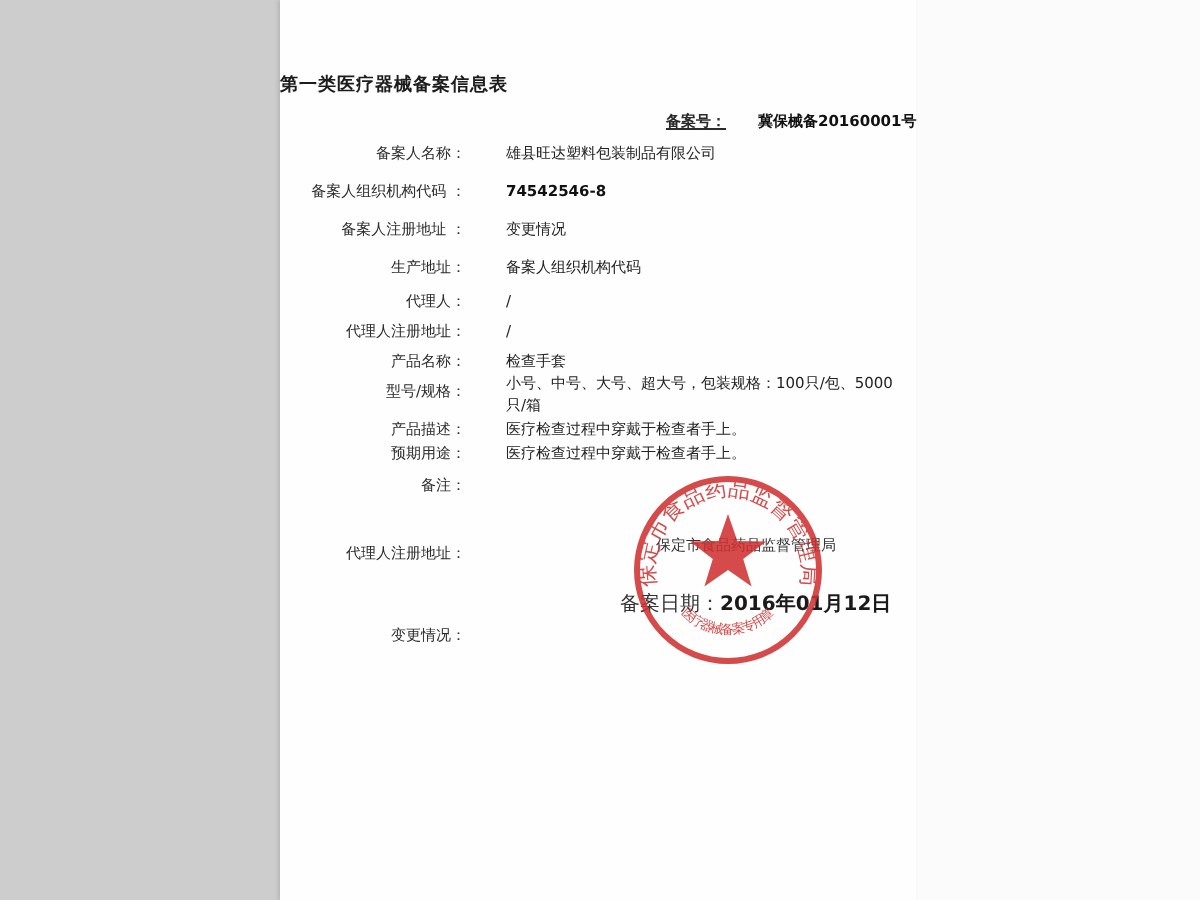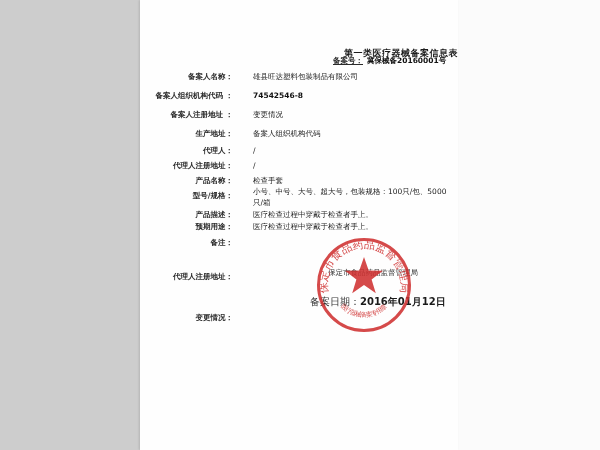--- a/index.html
+++ b/index.html
@@ -4,28 +4,28 @@
 <style>
   html,body{margin:0;padding:0;}
   body{
     width:600px;height:450px;position:relative;overflow:hidden;
     background:#fbfbfb;
     font-family:"DejaVu Sans","Liberation Sans",sans-serif;
   }
   .left-margin{position:absolute;left:0;top:0;width:140px;height:450px;background:#cdcdcd;}
   .right-margin{position:absolute;left:458px;top:0;width:142px;height:450px;background:#fbfbfb;}
   .paper{position:absolute;left:140px;top:0;width:318px;height:450px;background:#fefefe;box-shadow:-1px 0 2px rgba(0,0,0,0.12);}
-  .doc-title{position:absolute;top:47px;left:0;width:318px;text-align:right;
+  .doc-title{position:absolute;top:36px;left:0;width:318px;text-align:left;
     font-size:9px;font-weight:bold;color:#1c1c1c;letter-spacing:0.5px;}
   .record-no{position:absolute;top:56px;left:193px;font-size:7.5px;color:#222;white-space:nowrap;}
-  .record-no .rn-label{font-weight:bold;color:#2b2b2b;margin-right:4px;text-decoration:underline;}
+  .record-no .rn-label{font-weight:bold;color:#2b2b2b;margin-right:16px;text-decoration:underline;}
   .record-no .rn-value{font-weight:bold;color:#111;}
   .row{position:absolute;left:0;width:318px;}
   .row .lbl{position:absolute;left:0;top:0;width:93px;text-align:right;
-    font-weight:bold;font-size:7.5px;color:#2b2b2b;white-space:nowrap;}
+    font-weight:normal;font-size:7.5px;color:#2b2b2b;white-space:nowrap;}
   .row .val{position:absolute;left:113px;top:0;width:202px;
     font-size:7.5px;color:#222;line-height:1.45;}
   .row.lbl-offset .lbl{top:4px;}
   .val.bold{font-weight:bold;color:#111;}
   .authority-line{position:absolute;left:188px;top:268px;font-size:7.5px;color:#333;z-index:1;white-space:nowrap;}
   .date-line{position:absolute;left:170px;top:295px;font-size:10px;color:#333;z-index:1;white-space:nowrap;text-align:center;}
   .date-line .date-value{font-weight:bold;color:#1a1a1a;}
   .stamp{position:absolute;left:174px;top:235px;width:100px;height:100px;z-index:2;opacity:0.87;}
 </style>
 </head>

